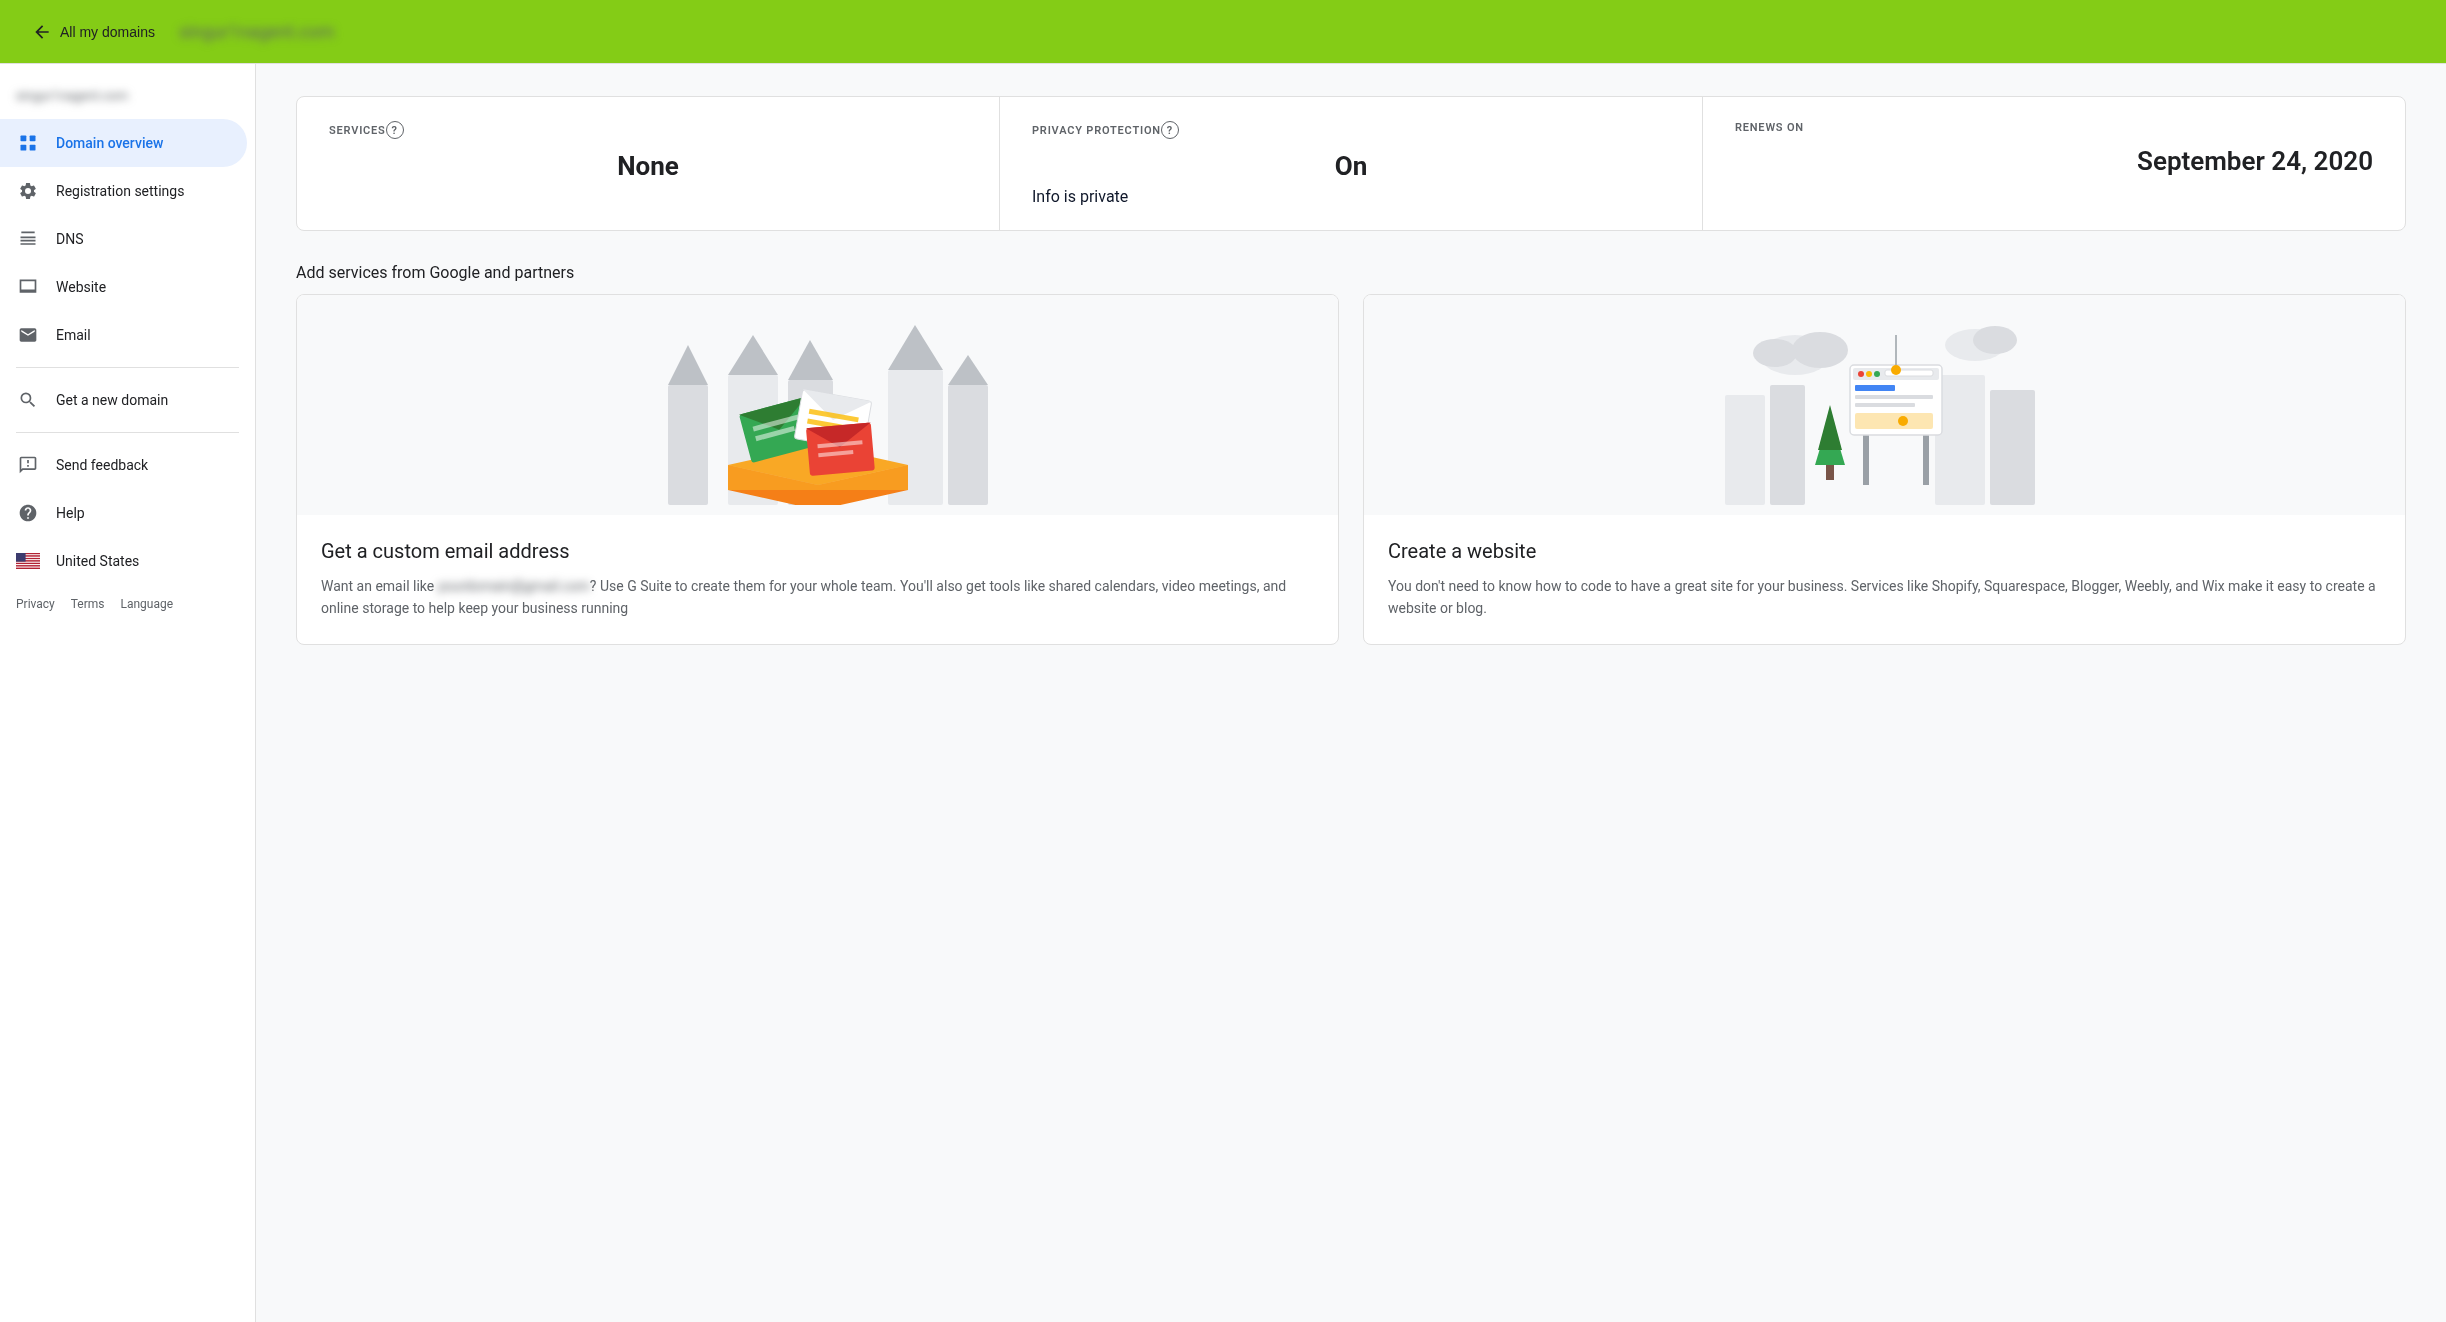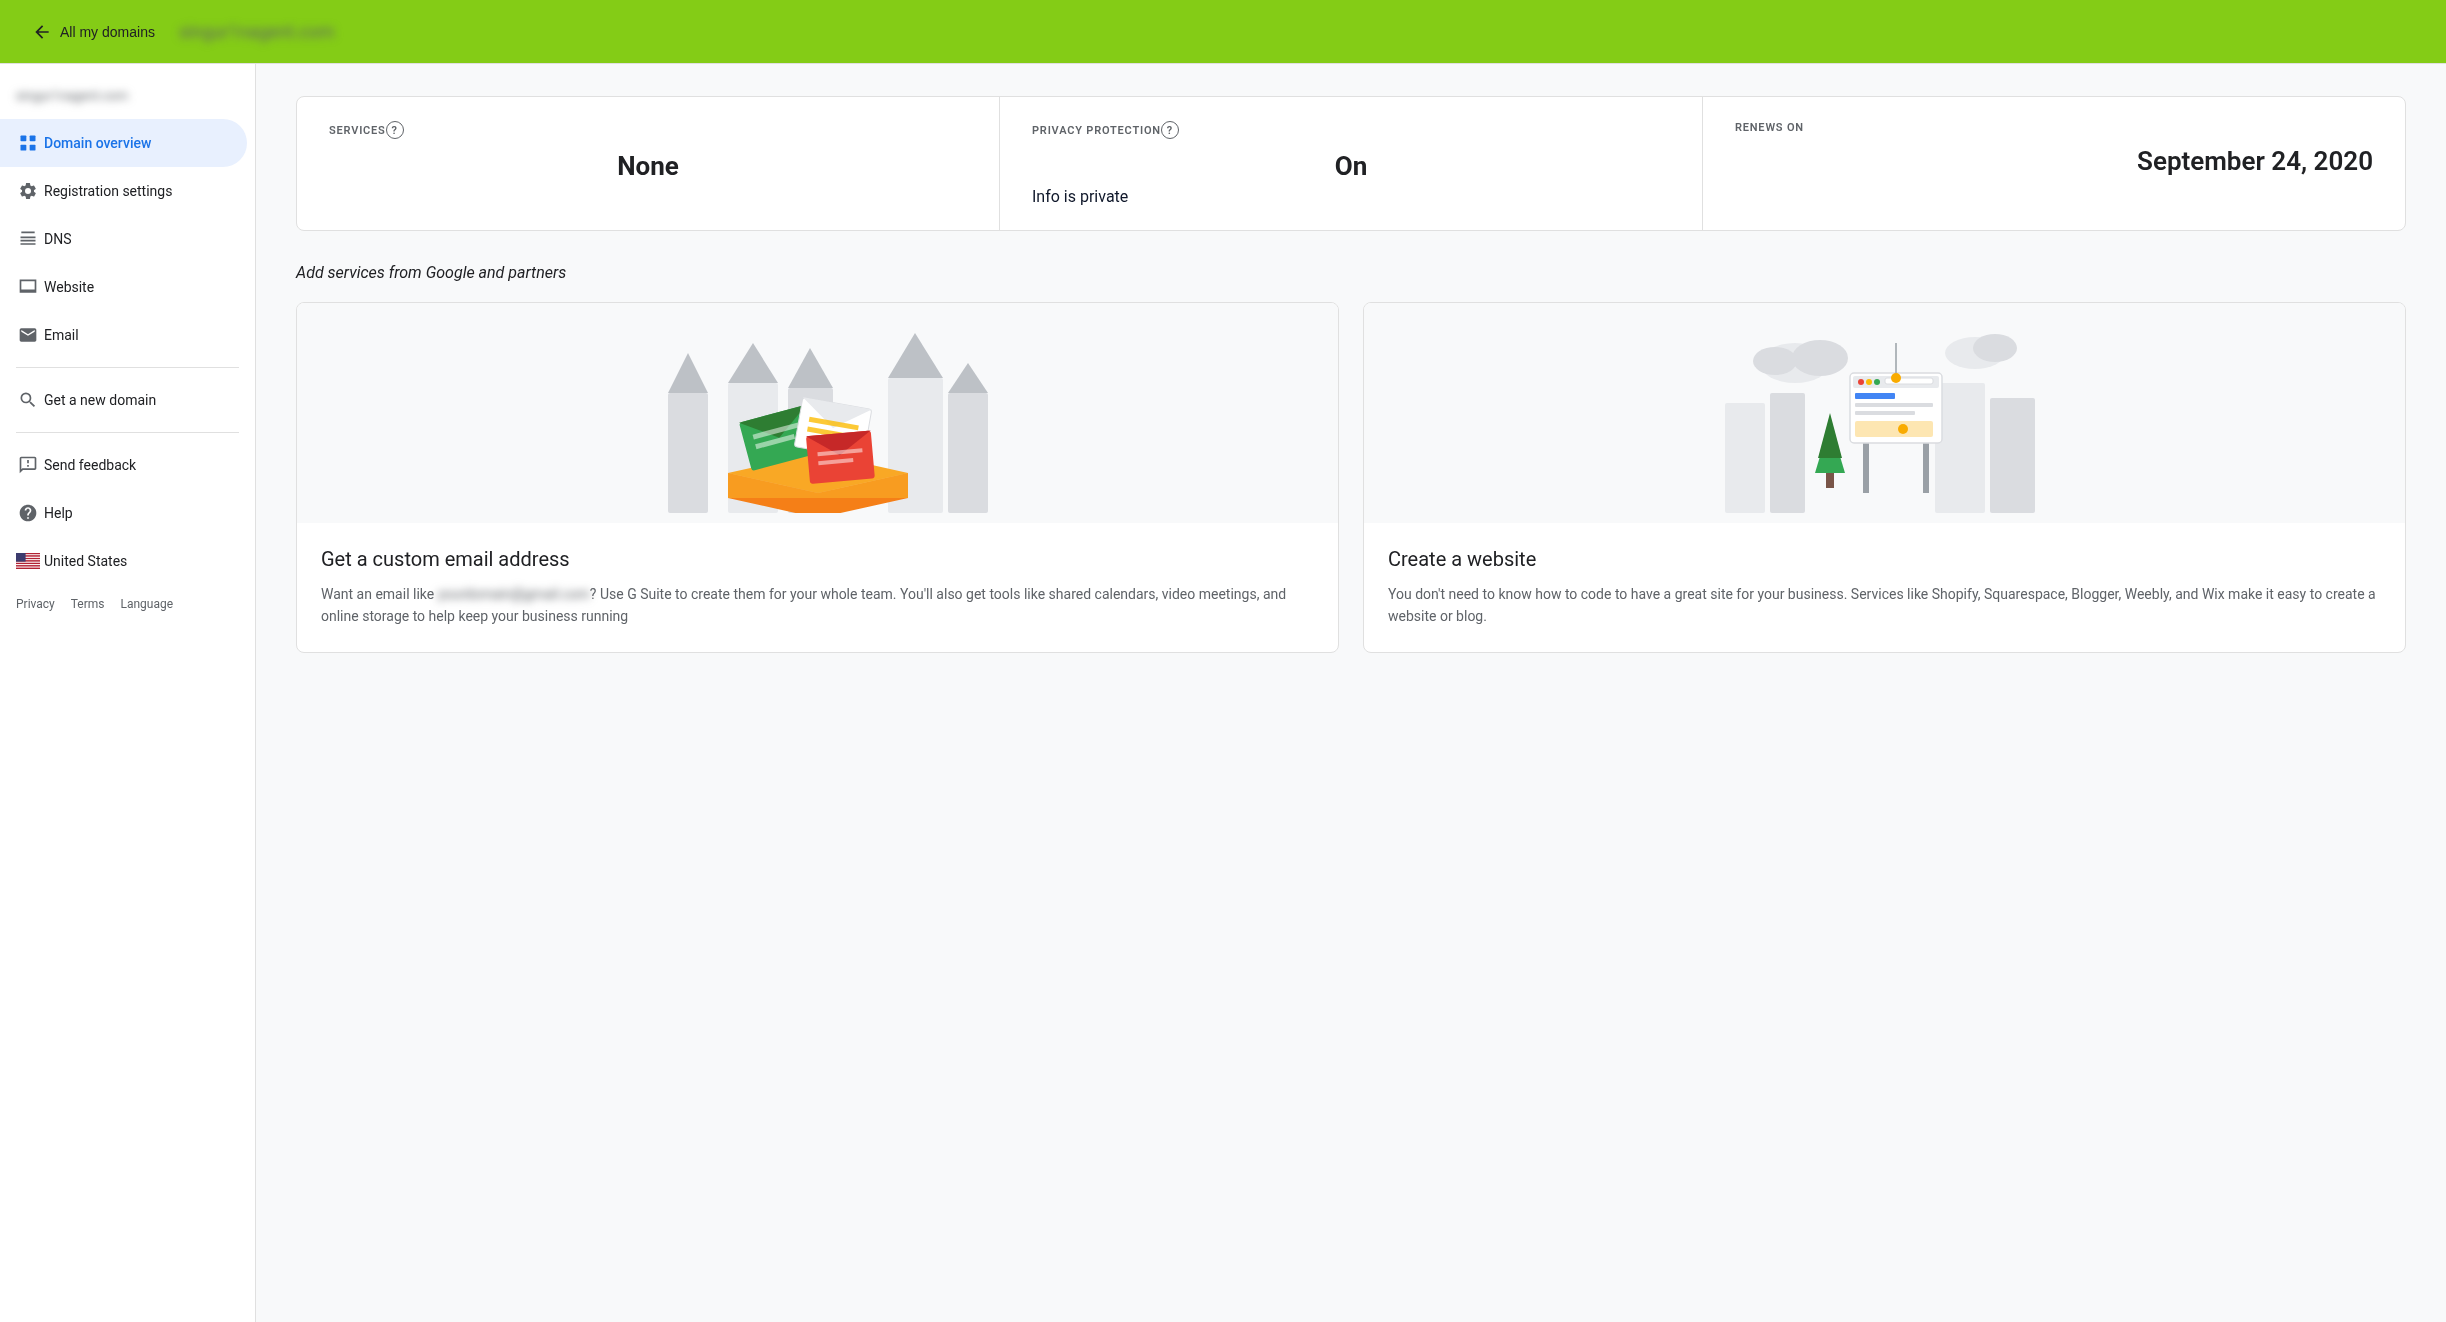--- a/index.html
+++ b/index.html
@@ -59,21 +59,21 @@
     .sidebar-domain {
       padding: 8px 16px 16px;
       font-size: 13px;
       color: #5f6368;
       filter: blur(4px);
       user-select: none;
     }
     .sidebar-nav-item {
       display: flex;
       align-items: center;
-      gap: 4px;
+      gap: 16px;
       padding: 12px 16px;
       cursor: pointer;
       font-size: 14px;
       color: #202124;
       border-radius: 0 24px 24px 0;
       margin-right: 8px;
       transition: background 0.15s;
     }
     .sidebar-nav-item.active {
       background: #e8f0fe;
@@ -167,22 +167,21 @@
       font-size: 26px;
       font-weight: 600;
       color: #202124;
       text-align: right;
     }
 
     
     .section-title {
       font-size: 16px;
       color: #202124;
-      margin-bottom: 20px;
-      font-style: italic;
+      margin-bottom: 12px;
     }
     .cards-grid {
       display: grid;
       grid-template-columns: 1fr 1fr;
       gap: 24px;
     }
     .service-card {
       background: #fff;
       border: 1px solid #e0e0e0;
       border-radius: 8px;

